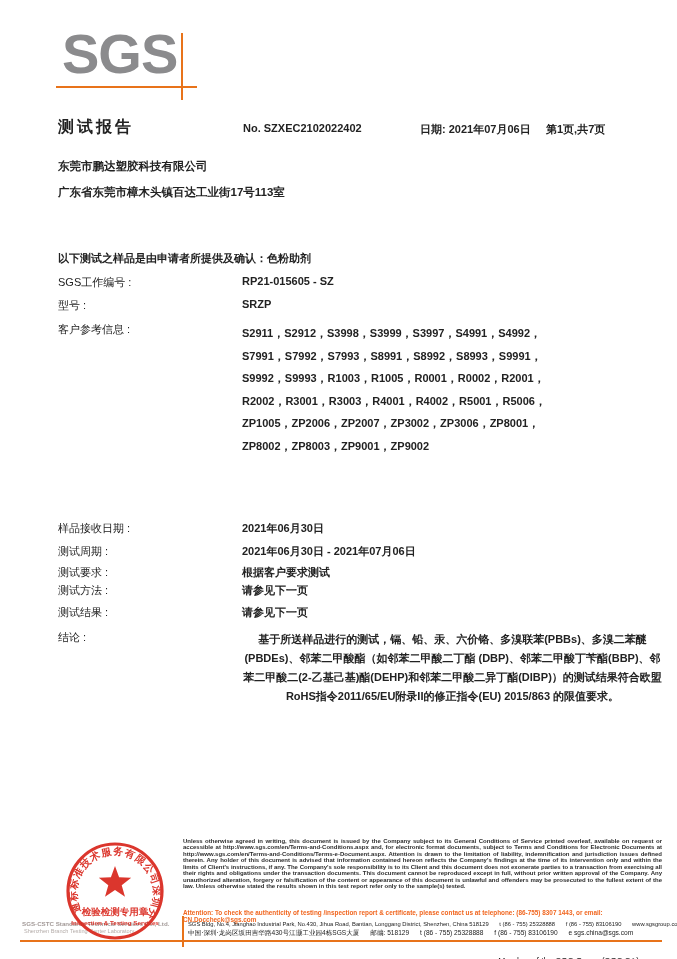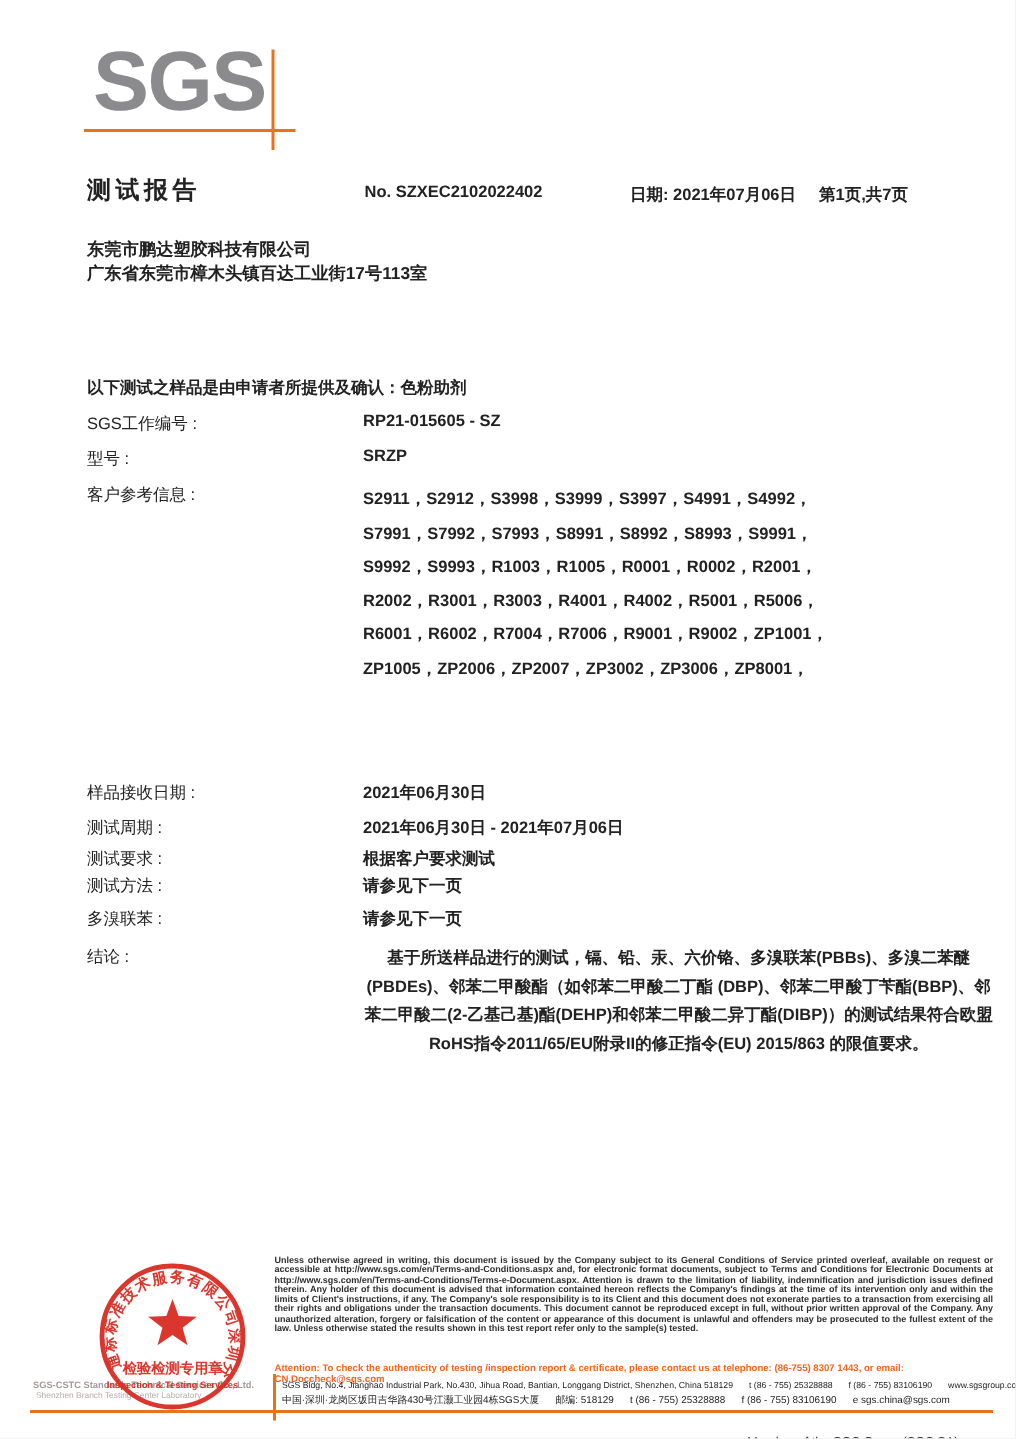--- a/index.html
+++ b/index.html
@@ -12,21 +12,21 @@
   .logo-text{position:absolute;left:62px;top:26px;font-size:56px;font-weight:700;
     color:#8b8b8d;letter-spacing:-1px;line-height:1;}
   .logo-hline{position:absolute;left:56px;top:86px;width:141px;height:2px;background:#e8731a;}
   .logo-vline{position:absolute;left:181px;top:33px;width:2px;height:67px;background:#e8731a;}
   
   .title{position:absolute;left:58px;top:117px;font-size:16px;font-weight:700;letter-spacing:3px;}
   .report-no{position:absolute;left:243px;top:122px;font-size:11px;font-weight:700;}
   .report-date{position:absolute;left:420px;top:122px;font-size:11px;font-weight:700;}
   .page-info{position:absolute;left:546px;top:122px;font-size:11px;font-weight:700;}
   .company-name{position:absolute;left:58px;top:159px;font-size:11.5px;font-weight:600;}
-  .company-address{position:absolute;left:58px;top:175px;font-size:11.5px;font-weight:600;}
+  .company-address{position:absolute;left:58px;top:185px;font-size:11.5px;font-weight:600;}
   
   .intro{position:absolute;left:58px;top:251px;font-size:11px;font-weight:600;}
   .frow{position:absolute;left:0;width:677px;font-size:11px;}
   .frow .lbl{position:absolute;left:58px;font-weight:400;white-space:nowrap;}
   .frow .val{position:absolute;left:242px;font-weight:600;white-space:nowrap;}
   .ref-lines{position:absolute;left:242px;top:0;font-weight:600;}
   .ref-lines div{height:22.6px;line-height:22.6px;white-space:nowrap;}
   .conclusion-val{position:absolute;left:242px;top:0;width:421px;font-weight:600;
     line-height:19px;white-space:normal;text-align:center;}
   
@@ -78,22 +78,22 @@
     <span class="val">SRZP</span>
   </div>
 
   <div class="frow" style="top:322px">
     <span class="lbl">客户参考信息 :</span>
     <div class="ref-lines">
       <div>S2911，S2912，S3998，S3999，S3997，S4991，S4992，</div>
       <div>S7991，S7992，S7993，S8991，S8992，S8993，S9991，</div>
       <div>S9992，S9993，R1003，R1005，R0001，R0002，R2001，</div>
       <div>R2002，R3001，R3003，R4001，R4002，R5001，R5006，</div>
-      <div>R6001，R6002，R7004，R7006，R9001，R9002，ZP1001，</div>
       <div>ZP1005，ZP2006，ZP2007，ZP3002，ZP3006，ZP8001，</div>
+      <div>ZP8002，ZP8003，ZP9001，ZP9002</div>
     </div>
   </div>
 
   <div class="frow" style="top:521px">
     <span class="lbl">样品接收日期 :</span>
     <span class="val">2021年06月30日</span>
   </div>
 
   <div class="frow" style="top:544px">
     <span class="lbl">测试周期 :</span>
@@ -104,21 +104,21 @@
     <span class="lbl">测试要求 :</span>
     <span class="val">根据客户要求测试</span>
   </div>
 
   <div class="frow" style="top:583px">
     <span class="lbl">测试方法 :</span>
     <span class="val">请参见下一页</span>
   </div>
 
   <div class="frow" style="top:605px">
-    <span class="lbl">多溴联苯 :</span>
+    <span class="lbl">测试结果 :</span>
     <span class="val">请参见下一页</span>
   </div>
 
   <div class="frow" style="top:630px">
     <span class="lbl">结论 :</span>
     <div class="conclusion-val">基于所送样品进行的测试，镉、铅、汞、六价铬、多溴联苯(PBBs)、多溴二苯醚(PBDEs)、邻苯二甲酸酯（如邻苯二甲酸二丁酯 (DBP)、邻苯二甲酸丁苄酯(BBP)、邻苯二甲酸二(2-乙基己基)酯(DEHP)和邻苯二甲酸二异丁酯(DIBP)）的测试结果符合欧盟RoHS指令2011/65/EU附录II的修正指令(EU) 2015/863 的限值要求。</div>
   </div>
 
   <div class="disclaimer">Unless otherwise agreed in writing, this document is issued by the Company subject to its General Conditions of Service printed overleaf, available on request or accessible at http://www.sgs.com/en/Terms-and-Conditions.aspx and, for electronic format documents, subject to Terms and Conditions for Electronic Documents at http://www.sgs.com/en/Terms-and-Conditions/Terms-e-Document.aspx. Attention is drawn to the limitation of liability, indemnification and jurisdiction issues defined therein. Any holder of this document is advised that information contained hereon reflects the Company's findings at the time of its intervention only and within the limits of Client's instructions, if any. The Company's sole responsibility is to its Client and this document does not exonerate parties to a transaction from exercising all their rights and obligations under the transaction documents. This document cannot be reproduced except in full, without prior written approval of the Company. Any unauthorized alteration, forgery or falsification of the content or appearance of this document is unlawful and offenders may be prosecuted to the fullest extent of the law. Unless otherwise stated the results shown in this test report refer only to the sample(s) tested.</div>
   <div class="attention">Attention: To check the authenticity of testing /inspection report &amp; certificate, please contact us at telephone: (86-755) 8307 1443, or email: CN.Doccheck@sgs.com</div>

